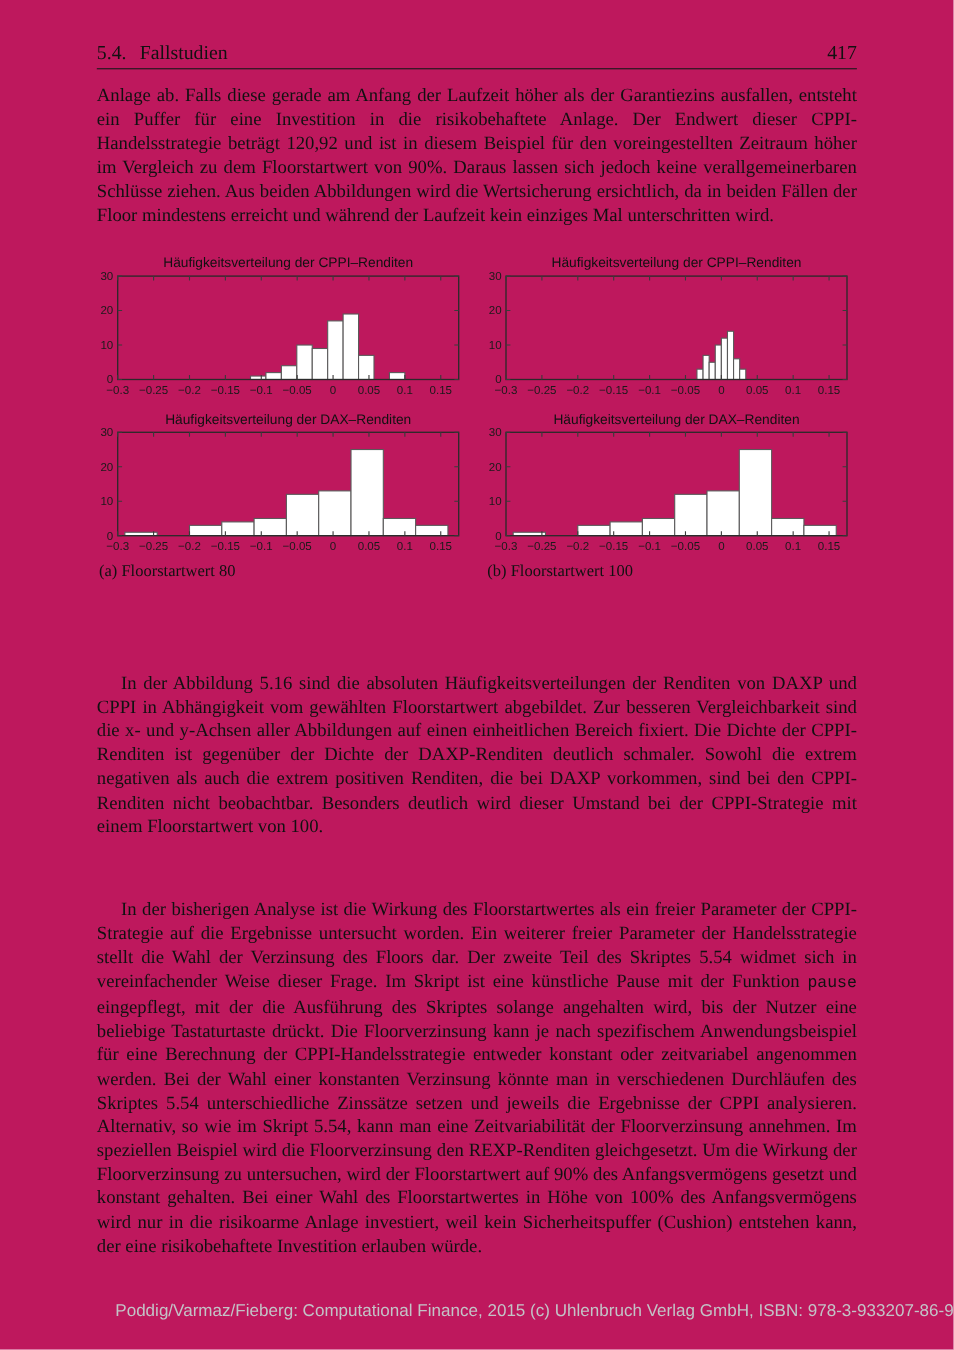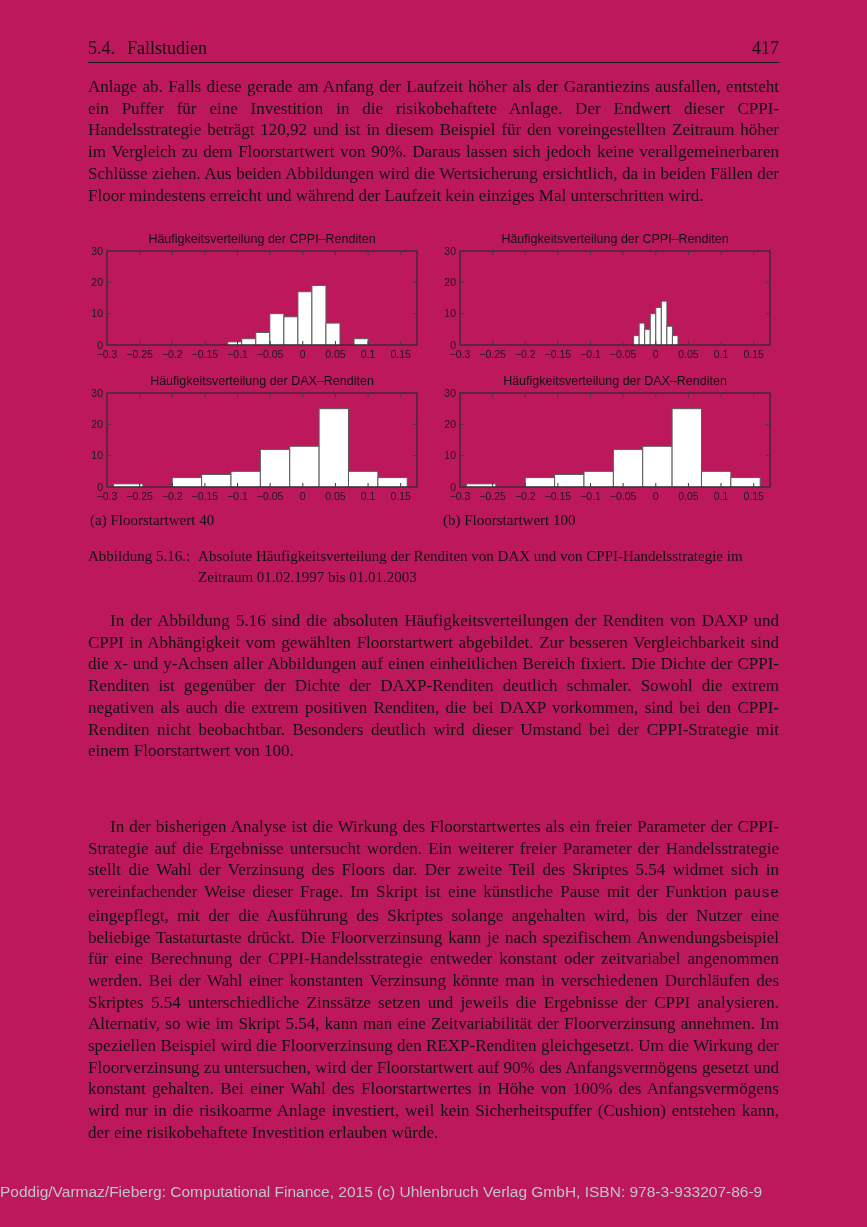--- a/index.html
+++ b/index.html
@@ -50,21 +50,21 @@
   .cap-label{white-space:nowrap;margin-right:8px;}
   .cap-text{flex:1;text-align:left;}
   
   .section-heading{
     position:absolute;left:88px;top:786px;width:691px;margin:0;
     font-size:18px;font-weight:bold;
   }
   .sh-num{margin-right:11px;}
   
   .page-footer{
-    position:absolute;left:0;top:1183px;width:867px;text-align:left;
+    position:absolute;left:0;top:1183px;width:867px;text-align:right;
     font-family:"Liberation Sans",sans-serif;font-size:15.5px;color:#c3c3c7;
   }
 </style>
 </head>
 <body>
 
 <div class="page">
 
   <div class="running-header">
     <span class="hdr-num">5.4.</span><span>Fallstudien</span>
@@ -178,21 +178,21 @@
             <line x1="30" y1="82.66666666666667" x2="34" y2="82.66666666666667" class="tk"></line>
             <line x1="340" y1="82.66666666666667" x2="336" y2="82.66666666666667" class="tk"></line>
             <text x="26" y="86.16666666666667" text-anchor="end" class="tl">10</text>
             <line x1="30" y1="51.333333333333336" x2="34" y2="51.333333333333336" class="tk"></line>
             <line x1="340" y1="51.333333333333336" x2="336" y2="51.333333333333336" class="tk"></line>
             <text x="26" y="54.833333333333336" text-anchor="end" class="tl">20</text>
             <line x1="30" y1="20" x2="34" y2="20" class="tk"></line>
             <line x1="340" y1="20" x2="336" y2="20" class="tk"></line>
             <text x="26" y="23.5" text-anchor="end" class="tl">30</text>
           </svg></div>
-      <div class="subcap">(a) Floorstartwert 40</div>
+      <div class="subcap">(a) Floorstartwert 80</div>
     </div>
     <div class="fig-col right">
       <div class="chart row1"><svg width="345" height="134" viewBox="0 0 345 134">
             <text x="185" y="12" text-anchor="middle" class="ct">Häufigkeitsverteilung der CPPI–Renditen</text>
             <rect x="203.60000000000002" y="104.6" width="5.547368421052596" height="9.400000000000006" class="bar"></rect>
             <rect x="209.14736842105262" y="92.06666666666666" width="5.547368421052653" height="21.933333333333337" class="bar"></rect>
             <rect x="214.69473684210527" y="98.33333333333333" width="5.547368421052624" height="15.666666666666671" class="bar"></rect>
             <rect x="220.2421052631579" y="82.66666666666667" width="5.547368421052624" height="31.33333333333333" class="bar"></rect>
             <rect x="225.78947368421052" y="76.4" width="5.547368421052624" height="37.599999999999994" class="bar"></rect>
             <rect x="231.33684210526314" y="70.13333333333333" width="5.547368421052653" height="43.866666666666674" class="bar"></rect>
@@ -294,24 +294,20 @@
             <line x1="340" y1="51.333333333333336" x2="336" y2="51.333333333333336" class="tk"></line>
             <text x="26" y="54.833333333333336" text-anchor="end" class="tl">20</text>
             <line x1="30" y1="20" x2="34" y2="20" class="tk"></line>
             <line x1="340" y1="20" x2="336" y2="20" class="tk"></line>
             <text x="26" y="23.5" text-anchor="end" class="tl">30</text>
           </svg></div>
       <div class="subcap">(b) Floorstartwert 100</div>
     </div>
   </div>
 
-  <div class="fig-caption">
-    <span class="cap-label">Abbildung 5.16.:</span>
-    <span class="cap-text">Absolute Häufigkeitsverteilung der Renditen von DAX und von CPPI-Handelsstrategie im Zeitraum 01.02.1997 bis 01.01.2003</span>
-  </div>
 
   <p class="body-par p2">In der Abbildung 5.16 sind die absoluten Häufigkeitsverteilungen der Renditen von DAXP und CPPI in Abhängigkeit vom gewählten Floorstartwert abgebildet. Zur besseren Vergleichbarkeit sind die x- und y-Achsen aller Abbildungen auf einen einheitlichen Bereich fixiert. Die Dichte der CPPI-Renditen ist gegenüber der Dichte der DAXP-Renditen deutlich schmaler. Sowohl die extrem negativen als auch die extrem positiven Renditen, die bei DAXP vorkommen, sind bei den CPPI-Renditen nicht beobachtbar. Besonders deutlich wird dieser Umstand bei der CPPI-Strategie mit einem Floorstartwert von 100.</p>
 
 
   <p class="body-par p3"><span>In der bisherigen Analyse ist die Wirkung des Floorstartwertes als ein freier Parameter der CPPI-Strategie auf die Ergebnisse untersucht worden. Ein weiterer freier Parameter der Handelsstrategie stellt die Wahl der Verzinsung des Floors dar. Der zweite Teil des Skriptes 5.54 widmet sich in vereinfachender Weise dieser Frage. Im Skript ist eine künstliche Pause mit der Funktion </span><span class="code">pause</span><span> eingepflegt, mit der die Ausführung des Skriptes solange angehalten wird, bis der Nutzer eine beliebige Tastaturtaste drückt. Die Floorverzinsung kann je nach spezifischem Anwendungsbeispiel für eine Berechnung der CPPI-Handelsstrategie entweder konstant oder zeitvariabel angenommen werden. Bei der Wahl einer konstanten Verzinsung könnte man in verschiedenen Durchläufen des Skriptes 5.54 unterschiedliche Zinssätze setzen und jeweils die Ergebnisse der CPPI analysieren. Alternativ, so wie im Skript 5.54, kann man eine Zeitvariabilität der Floorverzinsung annehmen. Im speziellen Beispiel wird die Floorverzinsung den REXP-Renditen gleichgesetzt. Um die Wirkung der Floorverzinsung zu untersuchen, wird der Floorstartwert auf 90% des Anfangsvermögens gesetzt und konstant gehalten. Bei einer Wahl des Floorstartwertes in Höhe von 100% des Anfangsvermögens wird nur in die risikoarme Anlage investiert, weil kein Sicherheitspuffer (Cushion) entstehen kann, der eine risikobehaftete Investition erlauben würde.</span></p>
 
   <div class="page-footer">Poddig/Varmaz/Fieberg: Computational Finance, 2015  (c) Uhlenbruch Verlag GmbH, ISBN: 978-3-933207-86-9</div>
 
 </div>
 

